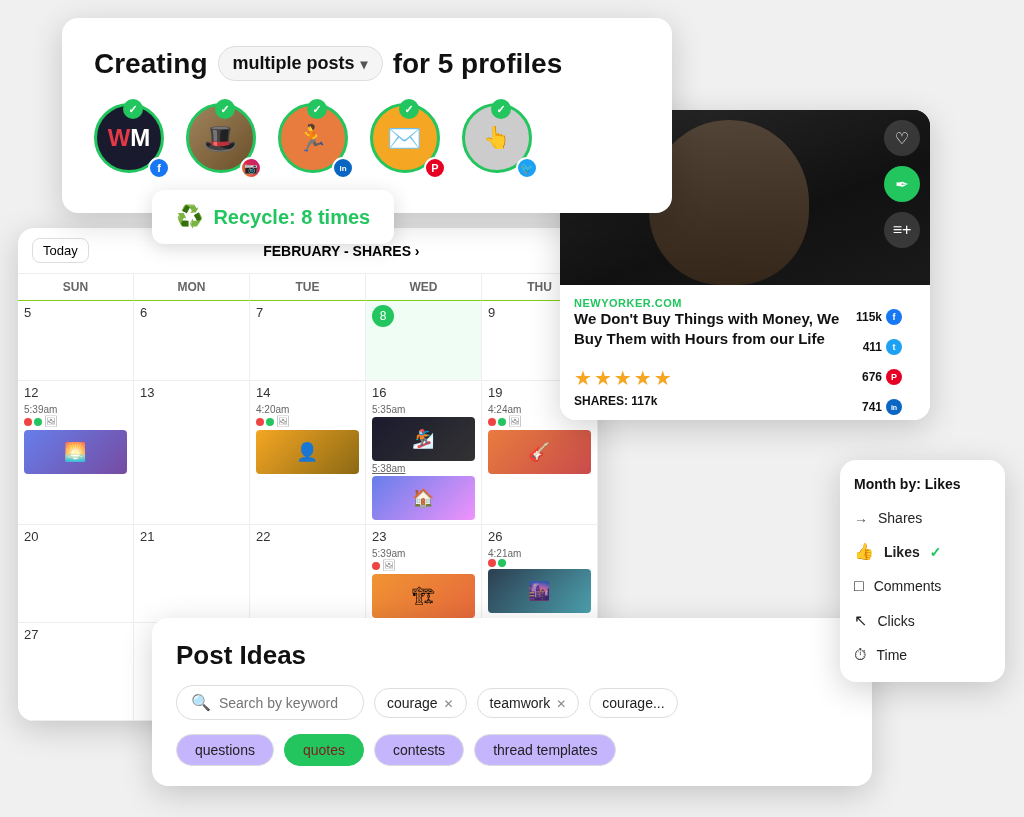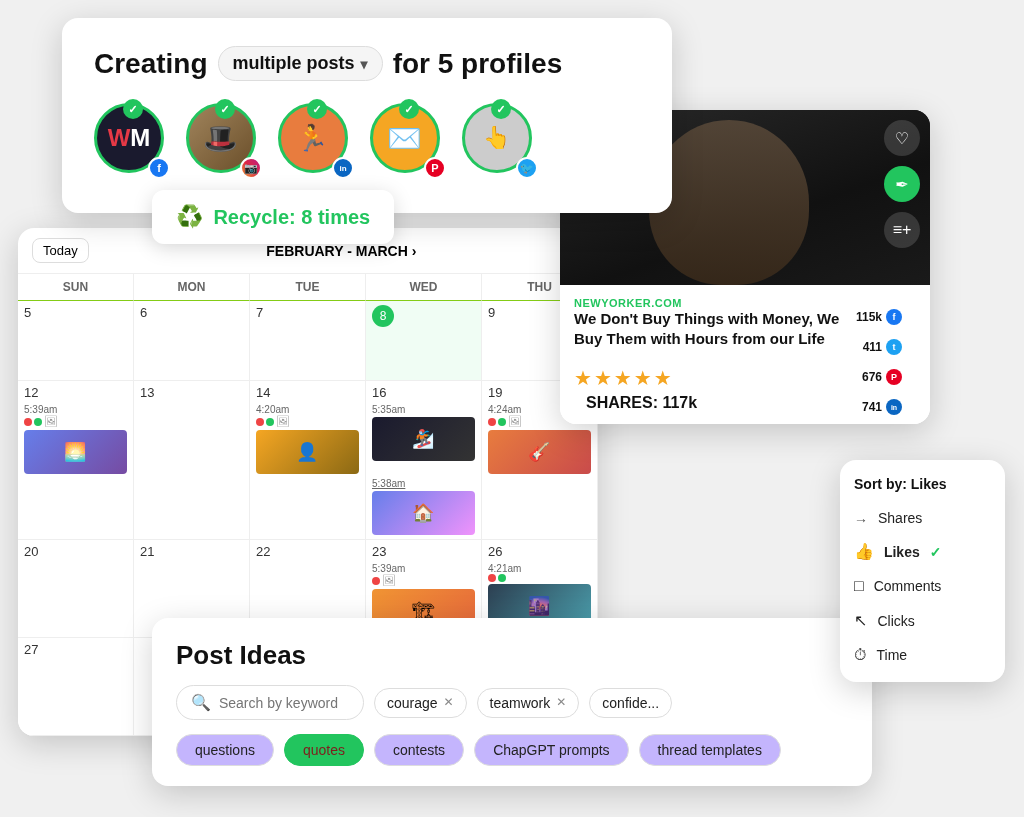--- a/index.html
+++ b/index.html
@@ -366,24 +366,23 @@
       justify-content: flex-end;
     }
     .ny-stat-num { color: #111; }
     .ny-stat-icon { width: 16px; height: 16px; border-radius: 50%; display: flex; align-items: center; justify-content: center; font-size: 9px; color: white; }
     .si-fb { background: #1877f2; }
     .si-tw { background: #1da1f2; }
     .si-pi { background: #e60023; }
     .si-li { background: #0a66c2; }
     .stars { color: #f5a623; font-size: 20px; letter-spacing: 2px; }
     .ny-shares-total {
-      font-size: 16px;
+      font-size: 12px;
       font-weight: 700;
       color: #111;
-      margin-left: 12px;
     }
     .ny-content-inner { position: relative; }
 
     
     #sort-dropdown {
       top: 460px;
       left: 840px;
       width: 165px;
       z-index: 30;
       padding: 10px 0;
@@ -441,21 +440,21 @@
     .search-input-wrap input {
       border: none;
       outline: none;
       font-size: 14px;
       color: #888;
       width: 130px;
       background: transparent;
     }
     .keyword-tag {
       display: flex;
-      align-items: flex-start;
+      align-items: flex-end;
       gap: 6px;
       border: 1.5px solid #ddd;
       border-radius: 24px;
       padding: 6px 12px;
       font-size: 14px;
       color: #222;
       white-space: nowrap;
       cursor: pointer;
     }
     .keyword-tag .x { color: #888; font-size: 12px; cursor: pointer; }
@@ -542,21 +541,21 @@
 
 <div class="card" id="recycle-badge">
   <span style="font-size:22px;">♻️</span>
   <span>Recycle: 8 times</span>
 </div>
 
 <div class="card" id="calendar-card">
   <div class="cal-nav">
     <button class="today-btn">Today</button>
     <span class="cal-month">
-      <span>FEBRUARY - MARCH</span> <span>›</span>
+      <span>FEBRUARY - SHARES</span> <span>›</span>
     </span>
   </div>
   <div class="cal-grid">
     <div class="cal-day-header">SUN</div>
     <div class="cal-day-header">MON</div>
     <div class="cal-day-header">TUE</div>
     <div class="cal-day-header">WED</div>
     <div class="cal-day-header">THU</div>
 
     <div class="cal-cell">
@@ -601,21 +600,21 @@
       <div class="post-thumb thumb-b">
         <div class="post-thumb-inner">👤</div>
       </div>
     </div>
     <div class="cal-cell">
       <div class="cal-date">16</div>
       <div class="post-time">5:35am</div>
       <div class="post-thumb thumb-c">
         <div class="post-thumb-inner">🏂</div>
       </div>
-      <div class="post-time" style="margin-top:17px;text-decoration:underline;">5:38am</div>
+      <div class="post-time" style="margin-top:2px;text-decoration:underline;">5:38am</div>
       <div class="post-thumb thumb-d">
         <div class="post-thumb-inner">🏠</div>
       </div>
     </div>
 
     <div class="cal-cell">
       <div class="cal-date">19</div>
       <div class="post-time">4:24am</div>
       <div class="post-meta">
         <span class="dot-red"></span>
@@ -716,21 +715,21 @@
         <div class="ny-stat">
           <span class="ny-stat-num">741</span>
           <span class="ny-stat-icon si-li" style="font-size:7px;font-weight:900;">in</span>
         </div>
       </div>
     </div>
   </div>
 </div>
 
 <div class="card" id="sort-dropdown">
-  <div class="sort-header">Sort by: Likes</div>
+  <div class="sort-header">Month by: Likes</div>
   <div class="sort-item">
     <span class="arrow">→</span>
     <span>Shares</span>
   </div>
   <div class="sort-item active">
     <span class="sort-icon">👍</span>
     <span>Likes</span>
     <span class="check">✓</span>
   </div>
   <div class="sort-item">
@@ -756,23 +755,22 @@
     </div>
     <div class="keyword-tag">
       <span>courage</span>
       <span class="x">✕</span>
     </div>
     <div class="keyword-tag">
       <span>teamwork</span>
       <span class="x">✕</span>
     </div>
     <div class="keyword-tag">
-      <span>confide...</span>
+      <span>courage...</span>
     </div>
   </div>
   <div class="cat-row">
     <button class="cat-btn">questions</button>
     <button class="cat-btn active">quotes</button>
     <button class="cat-btn">contests</button>
-    <button class="cat-btn">ChapGPT prompts</button>
     <button class="cat-btn">thread templates</button>
   </div>
 </div>
 
 </body></html>

